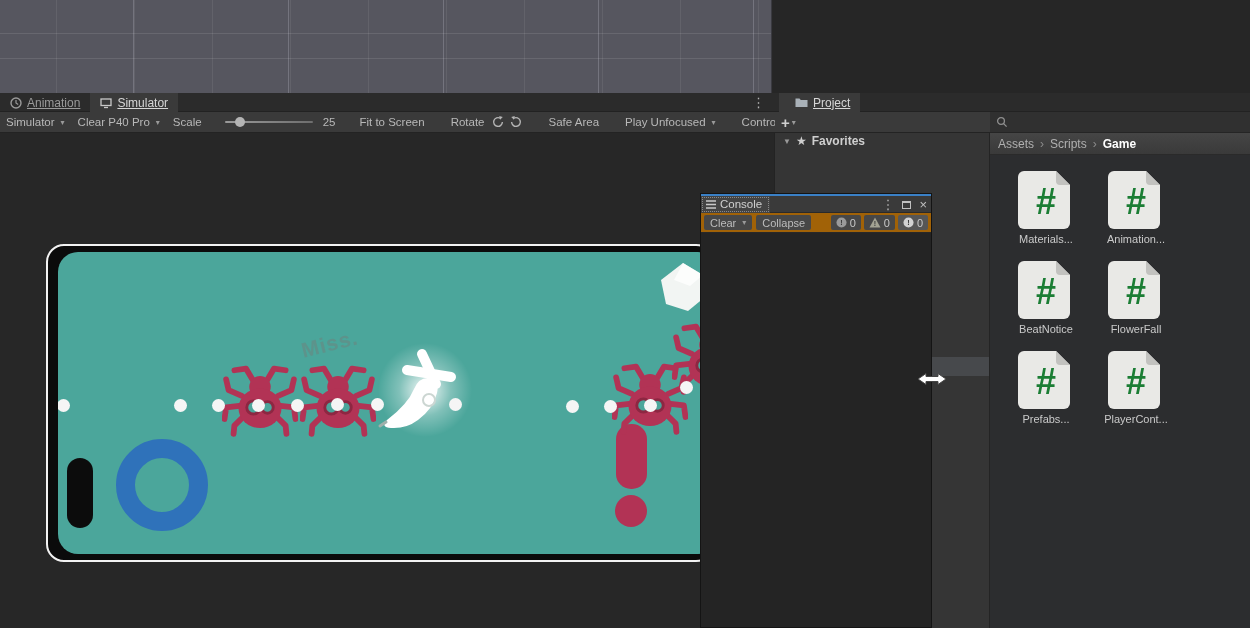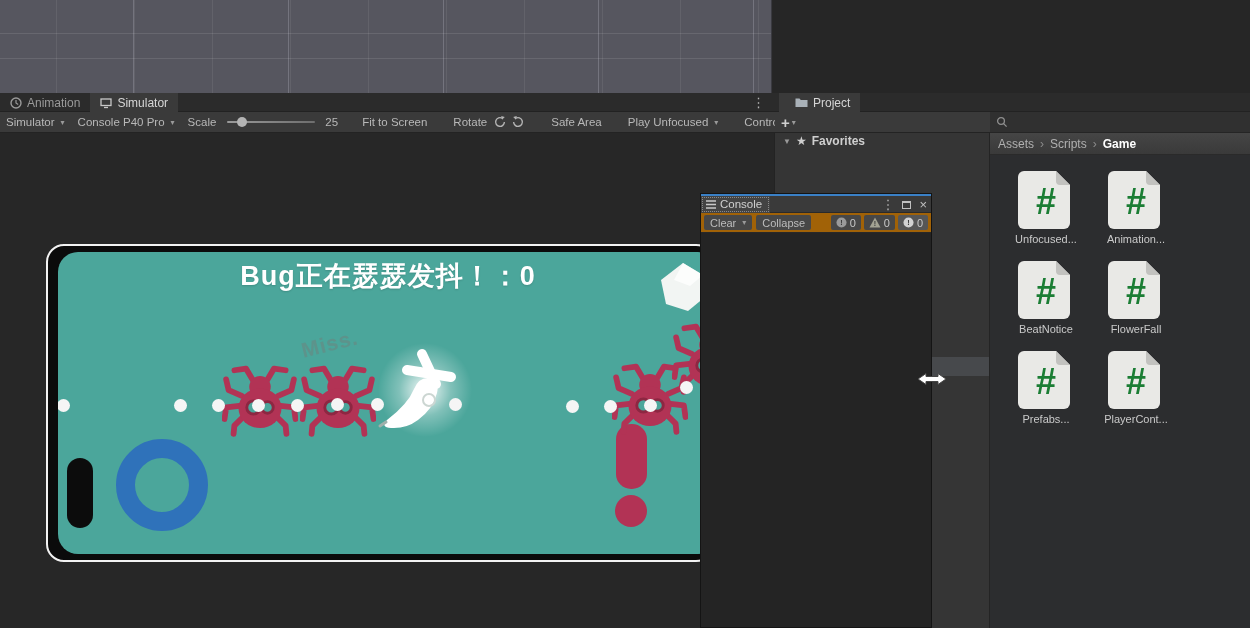--- a/index.html
+++ b/index.html
@@ -13,21 +13,21 @@
       linear-gradient(rgba(255,255,255,.10),rgba(255,255,255,.10)),
       repeating-linear-gradient(90deg,rgba(255,255,255,.07) 0 1px,transparent 1px 78px),
       repeating-linear-gradient(90deg,#74747e 0 1px,transparent 1px 155px);
     background-size:100% 1px,100% 1px,100% 100%,100% 100%;
     background-position:0 33px,0 58px,56px 0,133px 0;
     background-repeat:no-repeat,no-repeat,repeat,repeat;border-right:1px solid #3a3a40;}
   .void-top-right{position:absolute;left:773px;top:0;width:477px;height:93px;background:#262626;}
 
   
   .tabstrip{position:absolute;left:0;top:93px;width:1250px;height:19px;background:#2b2b2b;border-bottom:1px solid #222;}
-  .tab{position:relative;float:left;height:19px;display:flex;align-items:center;gap:5px;padding:0 10px;font-size:12px;color:#9a9a9a;}
+  .tab{position:relative;float:left;height:19px;display:flex;align-items:center;gap:5px;padding:0 10px;font-size:12px;color:#9a9a9a;text-decoration:underline;}
   .tab.sel{background:#3a3a3a;color:#d6d6d6;}
   .kebab{position:absolute;top:1px;font-size:13px;color:#b5b5b5;line-height:17px;}
   .proj-tab{position:absolute;left:779px;top:0;padding-left:16px;}
 
   
   .sim-toolbar{position:absolute;left:0;top:112px;width:775px;height:21px;background:#3a3a3a;border-bottom:1px solid #232323;display:flex;align-items:center;padding-left:6px;font-size:11.5px;color:#b8b8b8;white-space:nowrap;overflow:hidden;}
   .tb-item{margin-right:13px;display:flex;align-items:center;gap:4px;}
   .dda{font-size:8px;color:#9a9a9a;margin-left:2px;}
   .vsep{width:1px;height:21px;background:#2c2c2c;margin-right:13px;}
   .slider-track{position:relative;width:88px;height:2px;background:linear-gradient(90deg,#9a9a9a,#6e6e6e);border-radius:1px;}
@@ -128,24 +128,24 @@
       <span>Project</span>
     </div>
   </div>
 
   <div class="sim-toolbar">
     <span class="tb-item">
         <span>Simulator</span>
         <span class="dda">▾</span>
       </span>
     <span class="tb-item">
-        <span>Console P40 Pro</span>
+        <span>Clear P40 Pro</span>
         <span class="dda">▾</span>
       </span>
-    <span class="tb-item" style="margin-right:11px;">Scale</span>
+    <span class="tb-item" style="margin-right:23px;">Scale</span>
     <span class="tb-item" style="margin-right:10px;">
         <span class="slider-track">
           <span class="slider-knob"></span>
         </span>
       </span>
     <span class="tb-item" style="margin-right:11px;">25</span>
     <span class="vsep"></span>
     <span class="tb-item">Fit to Screen</span>
     <span class="vsep"></span>
     <span class="tb-item" style="margin-right:6px;">Rotate</span>
@@ -273,21 +273,20 @@
                 </radialGradient>
               </defs>
             <circle cx="52" cy="48" r="47" fill="url(#pg)"></circle>
             <path d="M14 78 q-7 7 4 8 q15 1 27 -8 q15 -11 19 -27 q3 -13 -8 -15 q-10 -1 -15 11 q-6 15 -27 31 z" fill="#fff"></path>
             <path d="M49 12 l14 30" stroke="#fff" stroke-width="10" stroke-linecap="round"></path>
             <path d="M34 28 l44 7" stroke="#fff" stroke-width="10" stroke-linecap="round"></path>
             <circle cx="56" cy="58" r="6" fill="none" stroke="#ccd6d2" stroke-width="2"></circle>
             <path d="M13 80 l-6 4" stroke="#9fb0ab" stroke-width="3" stroke-linecap="round"></path>
           </svg>
         </div>
-          <div class="game-title">Bug正在瑟瑟发抖！：0</div>
           <div class="cam-pill"></div>
         </div>
     </div>
   </div>
 
   <div class="proj-toolbar">
     <span class="plus">+</span>
     <span class="dda">▾</span>
   </div>
   <div class="proj-tree">
@@ -318,21 +317,21 @@
   <div class="files-area">
     <div class="files-grid" id="files-grid">
         <div class="file-item">
           <span class="icon">
             <svg width="56" height="60" viewBox="0 0 56 60">
               <path d="M6 2 h32 l14 14 v38 a6 6 0 0 1 -6 6 h-40 a6 6 0 0 1 -6 -6 v-46 a6 6 0 0 1 6 -6 z" fill="#e9e9e6"></path>
               <path d="M38 2 l14 14 h-10 a4 4 0 0 1 -4 -4 z" fill="#c2c2bf"></path>
               <text x="28" y="45" font-size="36" font-weight="bold" fill="#1b7d34" text-anchor="middle">#</text>
             </svg>
           </span>
-          <span class="file-label">Unfocused...</span>
+          <span class="file-label">Materials...</span>
         </div>
         <div class="file-item">
           <span class="icon">
             <svg width="56" height="60" viewBox="0 0 56 60">
               <path d="M6 2 h32 l14 14 v38 a6 6 0 0 1 -6 6 h-40 a6 6 0 0 1 -6 -6 v-46 a6 6 0 0 1 6 -6 z" fill="#e9e9e6"></path>
               <path d="M38 2 l14 14 h-10 a4 4 0 0 1 -4 -4 z" fill="#c2c2bf"></path>
               <text x="28" y="45" font-size="36" font-weight="bold" fill="#1b7d34" text-anchor="middle">#</text>
             </svg>
           </span>
           <span class="file-label">Animation...</span>

